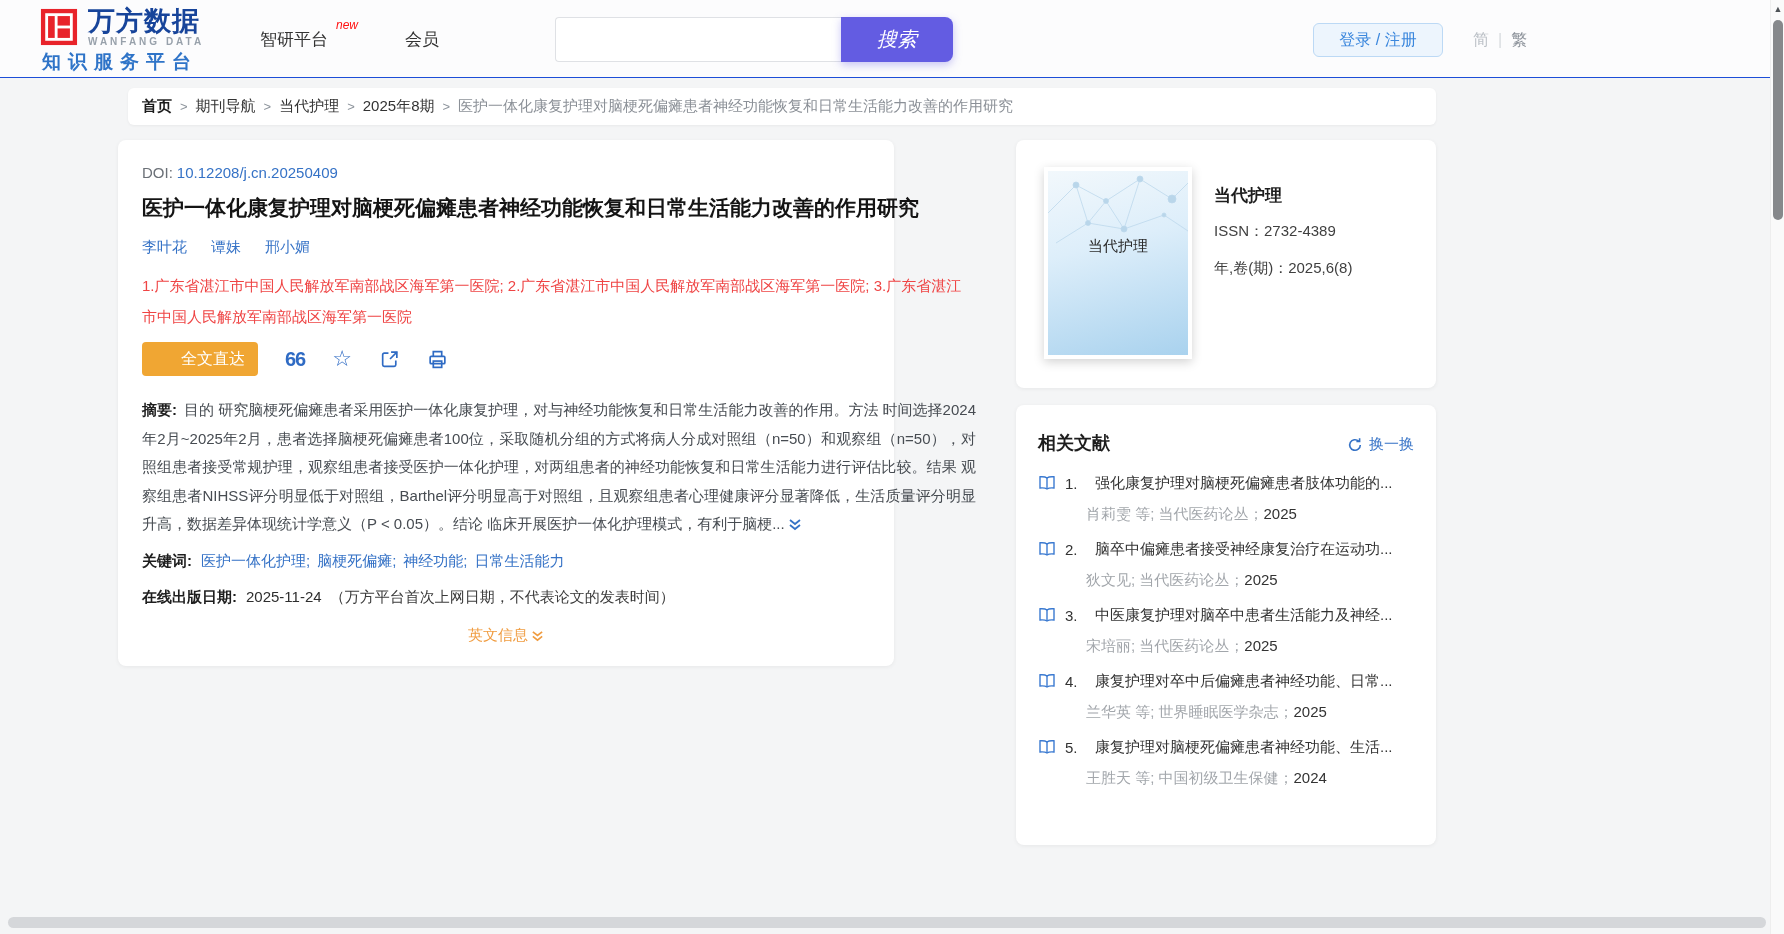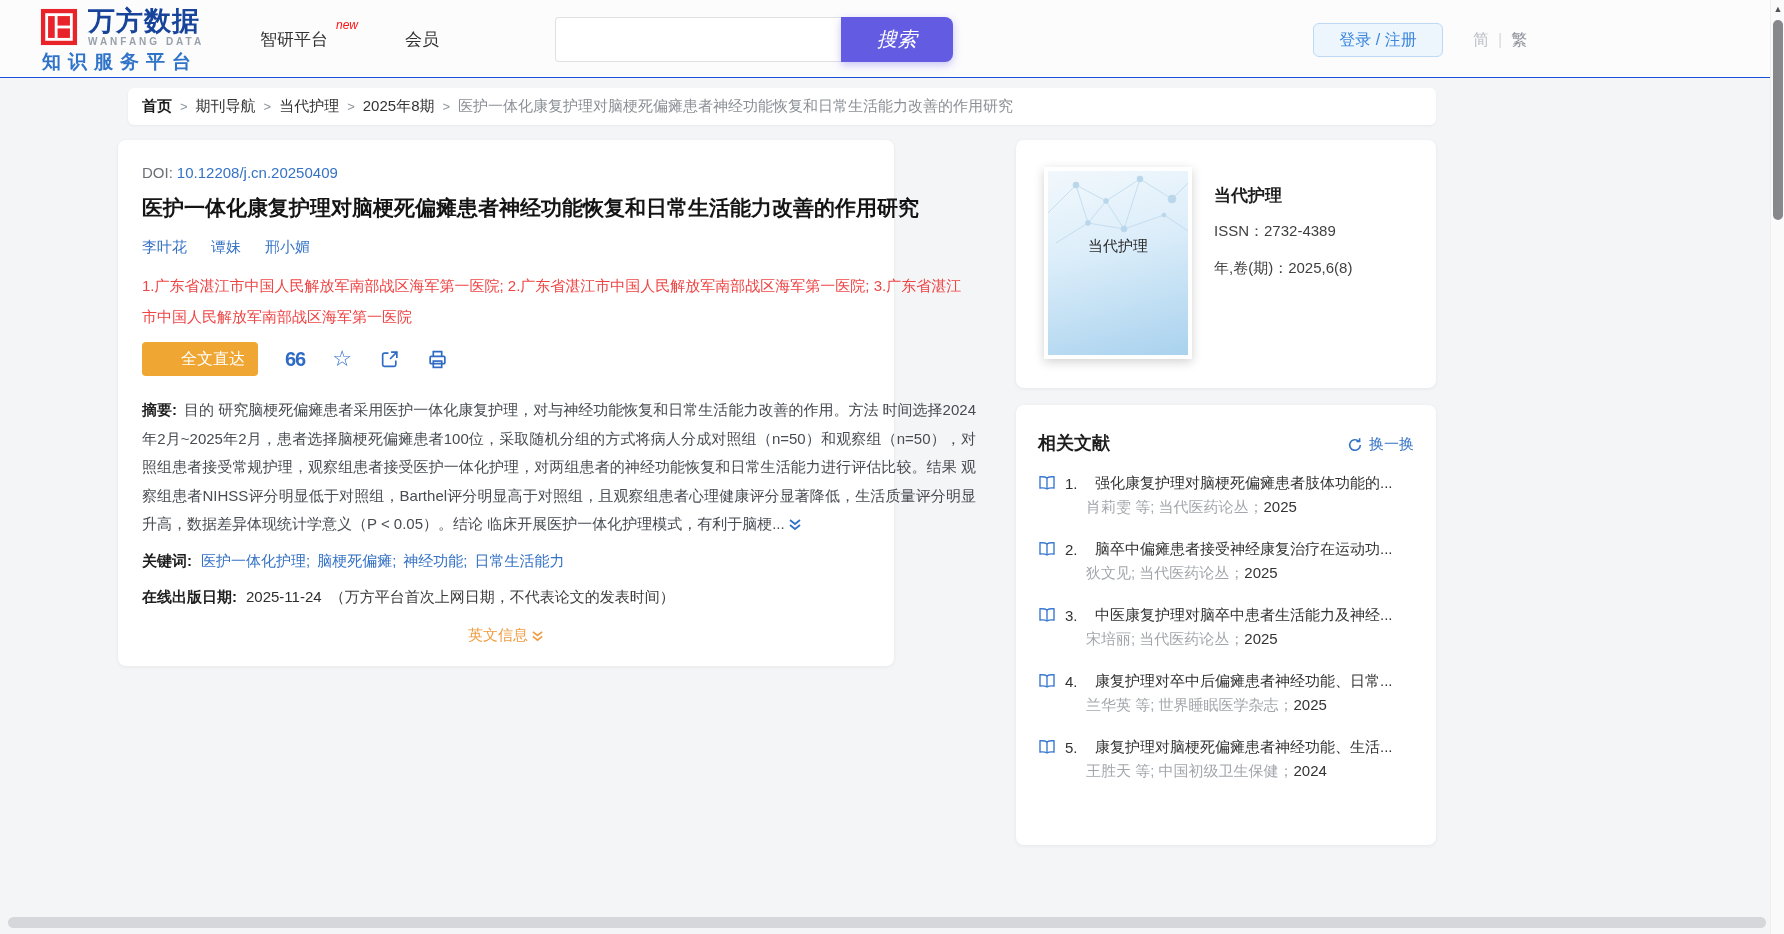--- a/index.html
+++ b/index.html
@@ -79,21 +79,21 @@
   
   .related-card { position:absolute; left:1016px; top:405px; width:420px; height:440px; background:#fff; border-radius:8px; box-shadow:0 1px 4px rgba(0,0,0,.06); overflow:hidden; }
   .r-head { position:absolute; left:22px; top:26px; font-size:18px; font-weight:700; color:#1d1d1d; }
   .r-refresh { position:absolute; right:22px; top:30px; display:flex; align-items:center; gap:6px; color:#3572c6; font-size:15px; cursor:pointer; }
   .r-list { position:absolute; left:22px; top:68px; width:378px; }
   .r-item { height:66px; }
   .r-row1 { display:flex; align-items:center; gap:9px; height:20px; }
   .book-icon { display:inline-flex; flex:none; }
   .r-no { color:#333; font-size:15px; width:21px; flex:none; }
   .r-title { flex:1; font-size:15px; color:#333; white-space:nowrap; overflow:hidden; text-overflow:ellipsis; }
-  .r-meta { margin-left:48px; margin-top:5px; font-size:15px; color:#a2a6ab; white-space:nowrap; }
+  .r-meta { margin-left:48px; margin-top:12px; font-size:15px; color:#a2a6ab; white-space:nowrap; }
   .r-meta .r-year { color:#333; }
 
   
   .hscroll { position:absolute; left:8px; top:917px; width:1758px; height:11px; background:#d5d7da; border-radius:6px; }
   .vscroll { position:absolute; right:0; top:0; width:14px; height:934px; background:#fafafa; border-left:1px solid #eee; }
   .vs-arrow { position:absolute; left:0; top:4px; width:14px; text-align:center; font-size:9px; color:#4e5256; }
   .vs-thumb { position:absolute; left:2px; top:20px; width:10px; height:200px; background:#86888b; border-radius:5px; }
 </style>
 </head>
 <body>

